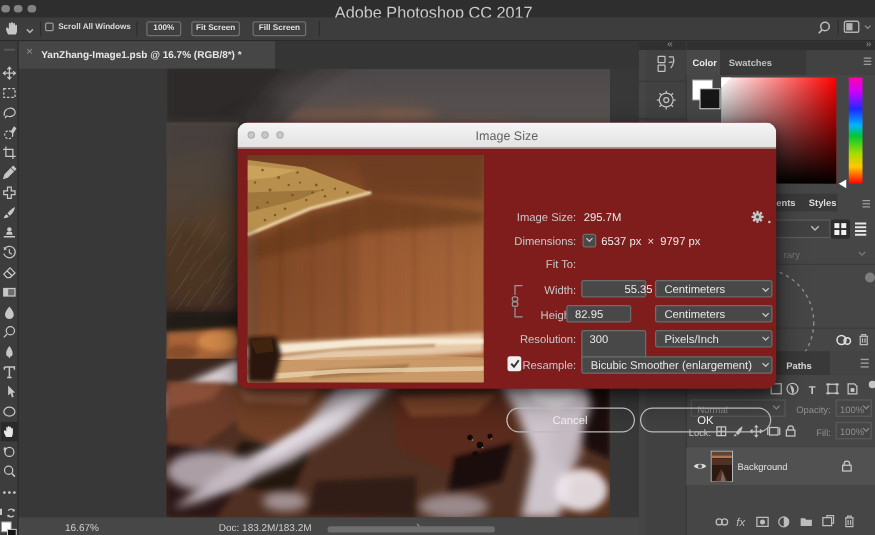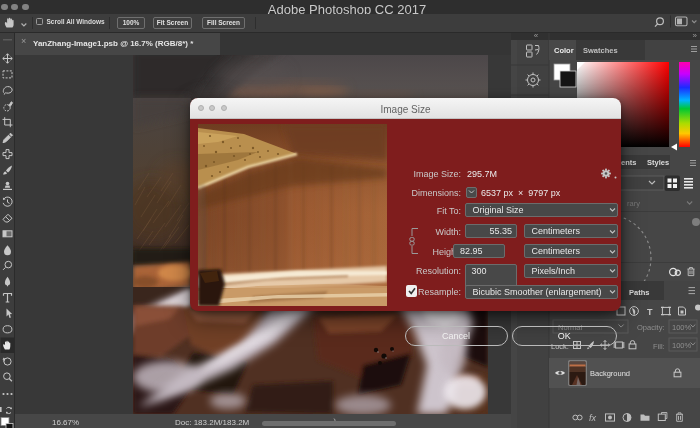--- a/index.html
+++ b/index.html
@@ -625,37 +625,31 @@
       <circle cx="7" cy="6.5" r="1.3" fill="#525252"></circle>
       <circle cx="16.5" cy="10.5" r="1" fill="#c6c6c6"></circle>
     </svg>
     <div class="abs" style="left:200px;top:46px;width:71px;text-align:right;">Dimensions:</div>
     <div class="abs" style="left:276px;top:44.5px;width:11px;height:11px;border:1px solid #6e6e6e;border-radius:2px;background:#4a4a4a;box-sizing:border-box;"></div>
     <svg class="abs" style="left:278px;top:48px;" width="8" height="5">
         <path d="M1,0.5 l2.5,2.5 L6,0.5" fill="none" stroke="#c2c2c2" stroke-width="1"></path>
       </svg>
     <div class="abs" style="left:291px;top:46px;color:#eaeaea;">6537 px&nbsp;&nbsp;×&nbsp;&nbsp;9797 px</div>
     <div class="abs" style="left:200px;top:63.5px;width:71px;text-align:right;">Fit To:</div>
-    <div class="abs" style="left:274.5px;top:60.5px;width:153.5px;height:14px;background:#484848;border:1px solid #6c6c6c;border-radius:2px;box-sizing:border-box;color:#e8e8e8;">
-      <div class="abs" style="left:7px;top:1px;">Original Size</div>
-      <svg class="abs" style="left:143px;top:4.5px;" width="8" height="5">
-          <path d="M1,0.5 l2.5,2.5 L6,0.5" fill="none" stroke="#c2c2c2" stroke-width="1.1"></path>
-        </svg>
-    </div>
 
     <svg class="abs" style="left:219px;top:84px;" width="18" height="30" viewBox="0 0 18 30">
       <g stroke="#9a9a9a" fill="none" stroke-width="1">
         <path d="M9,2.5 L3,2.5 L3,10 M3,20 L3,27.5 L9,27.5"></path>
         <rect x="0.8" y="11.5" width="4.4" height="3.6" rx="1.5"></rect>
         <rect x="0.8" y="15.5" width="4.4" height="3.6" rx="1.5"></rect>
       </g>
     </svg>
     <div class="abs" style="left:200px;top:84.5px;width:71px;text-align:right;">Width:</div>
     <div class="abs" style="left:274.5px;top:82px;width:52px;height:14px;background:#484848;border:1px solid #6c6c6c;border-radius:2px;box-sizing:border-box;color:#e8e8e8;">
-        <div class="abs" style="left:14px;top:1px;padding-left:10px;">55.35</div>
+        <div class="abs" style="left:24px;top:1px;padding-left:10px;">55.35</div>
       </div>
     <div class="abs" style="left:333.5px;top:82px;width:94.5px;height:14px;background:#484848;border:1px solid #6c6c6c;border-radius:2px;box-sizing:border-box;color:#e8e8e8;">
       <div class="abs" style="left:7px;top:1px;">Centimeters</div>
       <svg class="abs" style="left:84px;top:4.5px;" width="8" height="5">
           <path d="M1,0.5 l2.5,2.5 L6,0.5" fill="none" stroke="#c2c2c2" stroke-width="1.1"></path>
         </svg>
     </div>
     <div class="abs" style="left:200px;top:104.5px;width:71px;text-align:right;">Height:</div>
     <div class="abs" style="left:263px;top:102px;width:52px;height:14px;background:#484848;border:1px solid #6c6c6c;border-radius:2px;box-sizing:border-box;color:#e8e8e8;">
         <div class="abs" style="left:6px;top:1px;">82.95</div>

